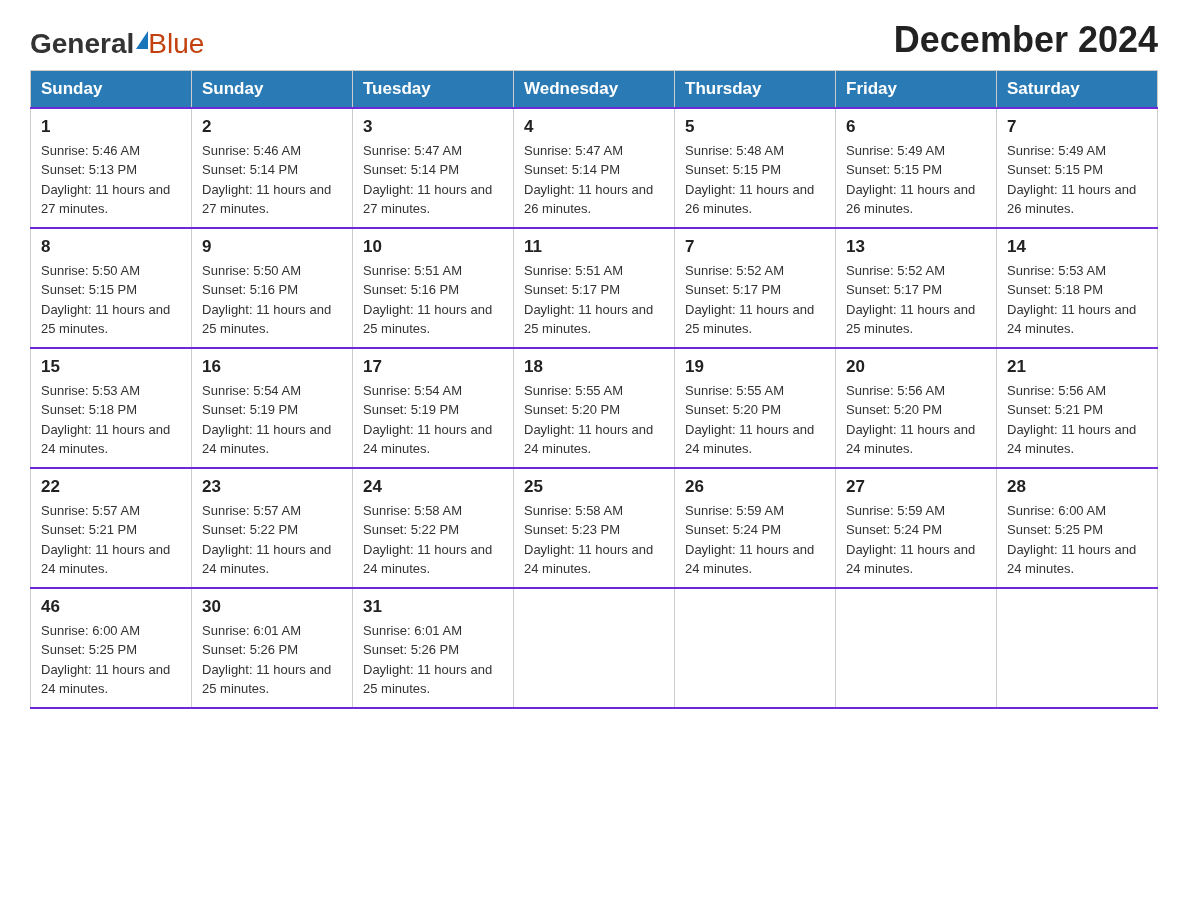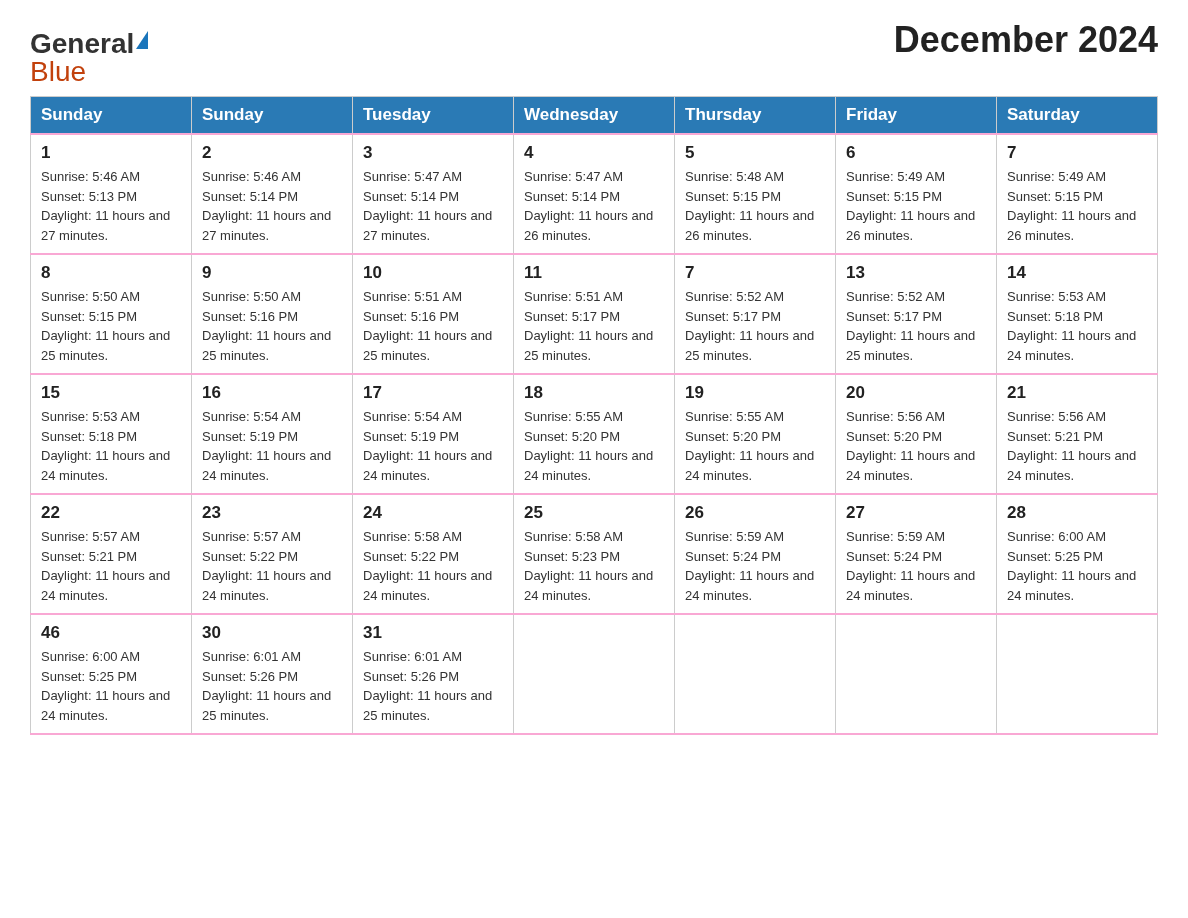--- a/index.html
+++ b/index.html
@@ -11,22 +11,22 @@
       padding: 20px 30px;
     }
     .header-row {
       display: flex;
       justify-content: space-between;
       align-items: flex-start;
       margin-bottom: 10px;
     }
     .logo {
       display: flex;
-      flex-direction: column;
-      align-items: flex-start;
+      flex-direction: row;
+      align-items: flex-end;
       margin-top: 10px;
     }
     .logo-general {
       font-size: 28px;
       font-weight: bold;
       color: #333;
       line-height: 1;
     }
     .logo-blue {
       font-size: 28px;
@@ -91,21 +91,21 @@
     }
     .day-info {
       font-size: 13px;
       color: #333;
       line-height: 1.5;
     }
     .empty-cell {
       background: #fff;
     }
     tr {
-      border-bottom: 2px solid #f9a8d4;
+      border-bottom: 2px solid #6d28d9;
     }
   </style>
 </head>
 <body>
 
 <div class="header-row">
   <div class="logo">
     <div style="display:flex; align-items:center;">
       <span class="logo-general">General</span>
       <span class="logo-triangle"></span>

